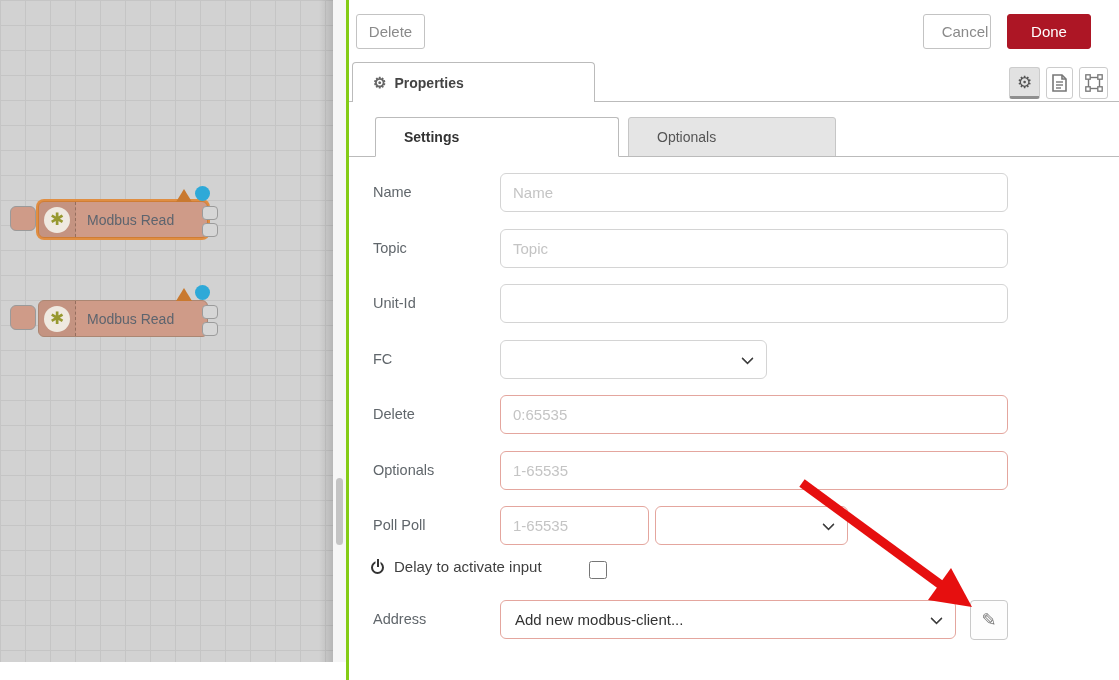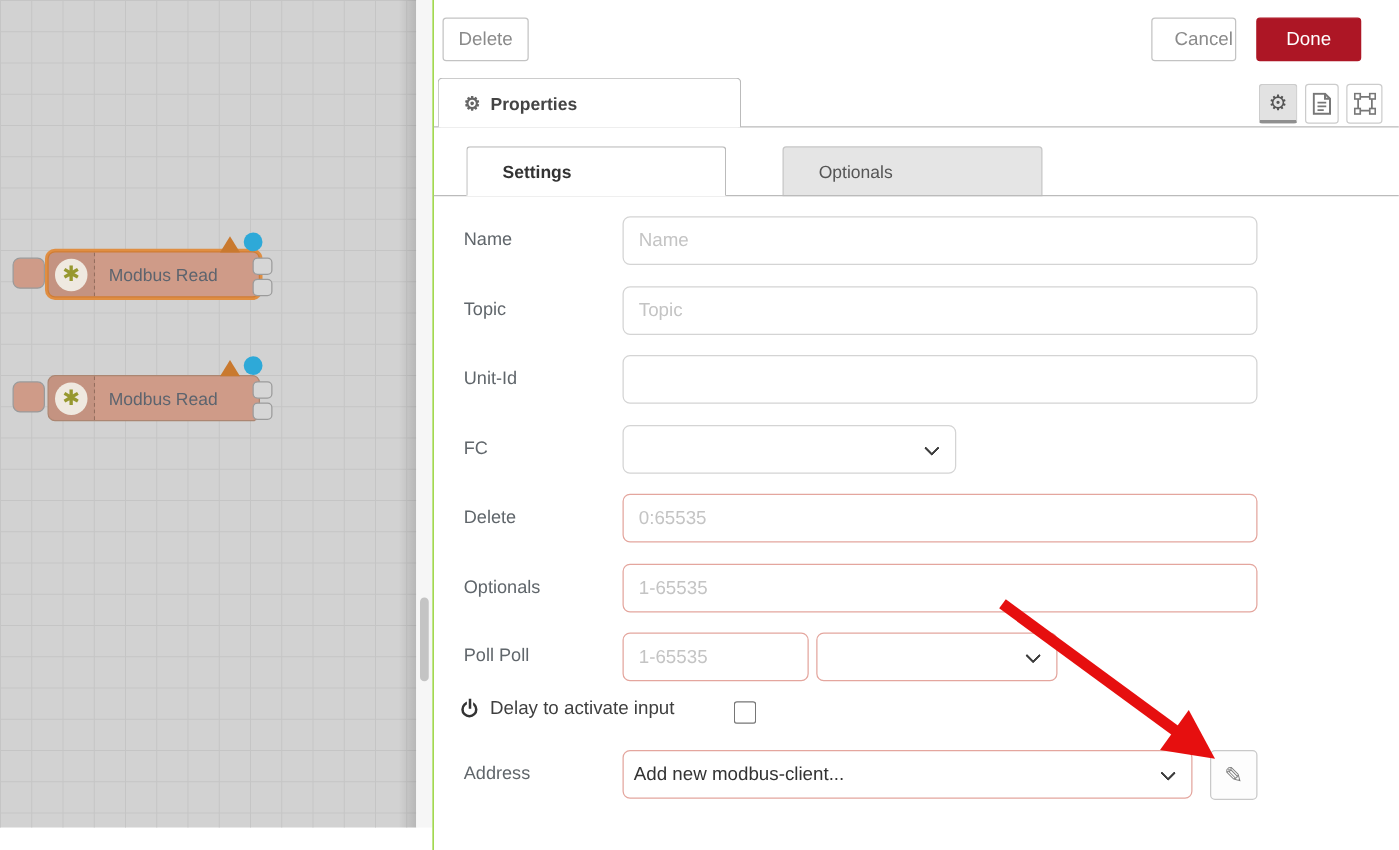--- a/index.html
+++ b/index.html
@@ -37,21 +37,21 @@
   .n-out { position:absolute; left:192px; width:16px; height:14px;
     background:#d6d6d6; border:1px solid #9b9b9b; border-radius:4px; }
   .n-tri { position:absolute; left:166px; top:3px; width:0; height:0;
     border-left:8px solid transparent; border-right:8px solid transparent;
     border-bottom:13px solid #c9792f; }
   .n-dot { position:absolute; left:185px; top:0; width:15px; height:15px;
     border-radius:50%; background:#2ea9d8; }
 
   
   #tray { position:absolute; left:346px; top:0; width:773px; height:680px; background:#fff;
-    border-left:1px solid #84cc16; }
+    border-left:3px solid #84cc16; }
 
   .btn { display:inline-block; border:1px solid #c3c3c3; background:#fff; color:#8a8a8a;
     font-size:15px; text-align:center; border-radius:3px; cursor:pointer;
     font-family:"Liberation Sans", sans-serif; }
   #delete-btn  { position:absolute; left:7px; top:14px; width:69px; height:35px; line-height:33px; }
   #cancel-btn  { position:absolute; left:574px; top:14px; width:68px; height:35px; line-height:33px;padding-left:16px; }
   #done-btn    { position:absolute; left:658px; top:14px; width:84px; height:35px; line-height:33px;
     background:#ad1625; border-color:#ad1625; color:#fff; }
 
   #props-tab { position:absolute; left:3px; top:62px; width:243px; height:40px;
@@ -64,34 +64,34 @@
   .tool-btn { position:absolute; top:67px; height:32px; background:#fff; border:1px solid #ccc;
     border-radius:3px; display:flex; align-items:center; justify-content:center; cursor:pointer; }
   #tool-gear { left:660px; width:31px; background:#e2e2e2; border-bottom:3px solid #8f8f8f; }
   #tool-doc  { left:697px; width:27px; }
   #tool-appearance { left:730px; width:29px; }
   .tool-btn svg { display:block; }
   #tool-gear .gear-glyph { font-size:17px; color:#555; }
 
   .form-tab { position:absolute; top:117px; height:40px; display:flex; align-items:center;
     font-size:14px; cursor:pointer; padding-left:28px; }
-  #tab-settings { left:26px; width:208px; background:#fff; border:1px solid #bbb; border-bottom:1px solid #fff;
+  #tab-settings { left:26px; width:244px; background:#fff; border:1px solid #bbb; border-bottom:1px solid #fff;
     font-weight:bold; color:#333; z-index:2; border-radius:3px 3px 0 0; }
   #tab-optionals { left:279px; width:208px; background:#e5e5e5; border:1px solid #c6c6c6;
     color:#555; border-radius:3px 3px 0 0; }
   #tabs-rule { position:absolute; left:0; top:156px; width:773px; height:1px; background:#bbb; }
 
   .f-label { position:absolute; left:24px; font-size:14.5px; color:#60666b; }
   .f-input { position:absolute; left:151px; width:508px; height:39px; border:1px solid #d4d4d4;
     border-radius:6px; font-size:15px; color:#444; padding:0 12px; background:#fff;
     font-family:"Liberation Sans", sans-serif; }
   .f-input::placeholder { color:#c4c4c4; opacity:1; }
   .f-input.error { border-color:#e4a69e; }
   .f-select { position:absolute; height:39px; border:1px solid #d4d4d4; border-radius:6px;
-    background:#fff; display:flex; align-items:center; padding:0 8px; font-size:15px; color:#333;
+    background:#fff; display:flex; align-items:center; padding:0 14px; font-size:15px; color:#333;
     cursor:pointer; }
   .f-select.error { border-color:#e4a69e; }
   .chev { position:absolute; right:14px; top:13px; width:9px; height:9px;
     border-right:2.5px solid #3d3d3d; border-bottom:2.5px solid #3d3d3d;
     transform:rotate(45deg); border-radius:1px; }
 
   
   #delay-row { position:absolute; left:22px; top:558px; display:flex; align-items:flex-end;
     font-size:15px; color:#3f3f3f; }
   .power-icon { position:relative; width:16px; height:16px; margin-right:7px; display:inline-block; }

